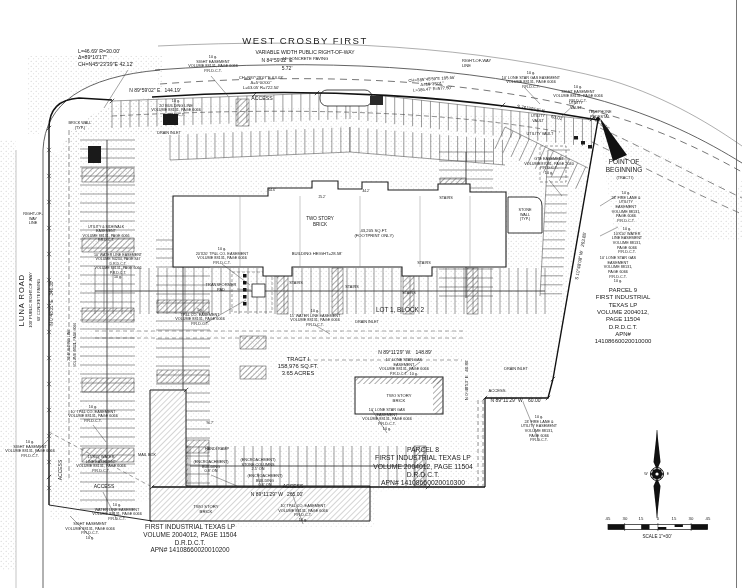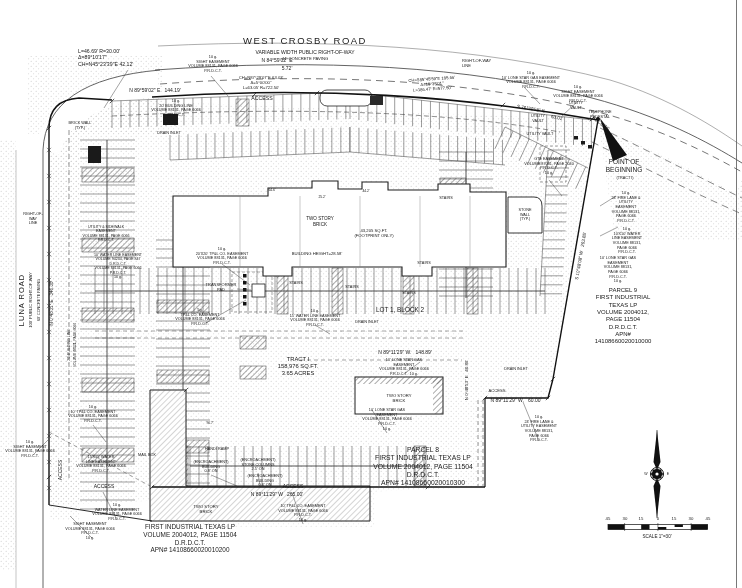--- a/index.html
+++ b/index.html
@@ -690,21 +690,21 @@
     </g>
     <line x1="624.6" y1="523" x2="624.6" y2="531" stroke-width="0.5"></line>
     <line x1="657.9" y1="523" x2="657.9" y2="531" stroke-width="0.5"></line>
     <line x1="691.1" y1="523" x2="691.1" y2="531" stroke-width="0.5"></line>
   </g>
 
   <line x1="736.5" y1="0" x2="736.5" y2="588" stroke="#555" stroke-width="0.8"></line>
 </svg>
 
 <div id="labels">
-      <div class="lbl" style="left: 305px; top: 41px; font-size: 9.5px; letter-spacing: 1.5px; transform: translate(-50%, -50%);">WEST CROSBY ROAD</div>
+      <div class="lbl" style="left: 305px; top: 41px; font-size: 9.5px; letter-spacing: 1.5px; transform: translate(-50%, -50%);">WEST CROSBY FIRST</div>
       <div class="lbl" style="left: 305px; top: 52px; font-size: 5px; transform: translate(-50%, -50%);">VARIABLE WIDTH PUBLIC RIGHT-OF-WAY</div>
       <div class="lbl" style="left: 305px; top: 59px; font-size: 4.2px; transform: translate(-50%, -50%);">44' CONCRETE PAVING</div>
       <div class="lbl" style="left: 78px; top: 58px; font-size: 5.2px; text-align: left; transform: translate(0px, -50%);">L=46.69' R=30.00'
 Δ=89°10'17"
 CH=N45°23'39"E 42.12'</div>
       <div class="lbl" style="left: 277px; top: 60px; font-size: 5px; transform: translate(-50%, -50%);">N 84°59'02" E</div>
       <div class="lbl" style="left: 287px; top: 68px; font-size: 5px; transform: translate(-50%, -50%);">5.72'</div>
       <div class="lbl" style="left: 261px; top: 83px; font-size: 4.2px; transform: translate(-50%, -50%);">CH=N87°29'07"E 63.03'
 Δ=5°00'00"
 L=63.05' R=722.50'</div>

